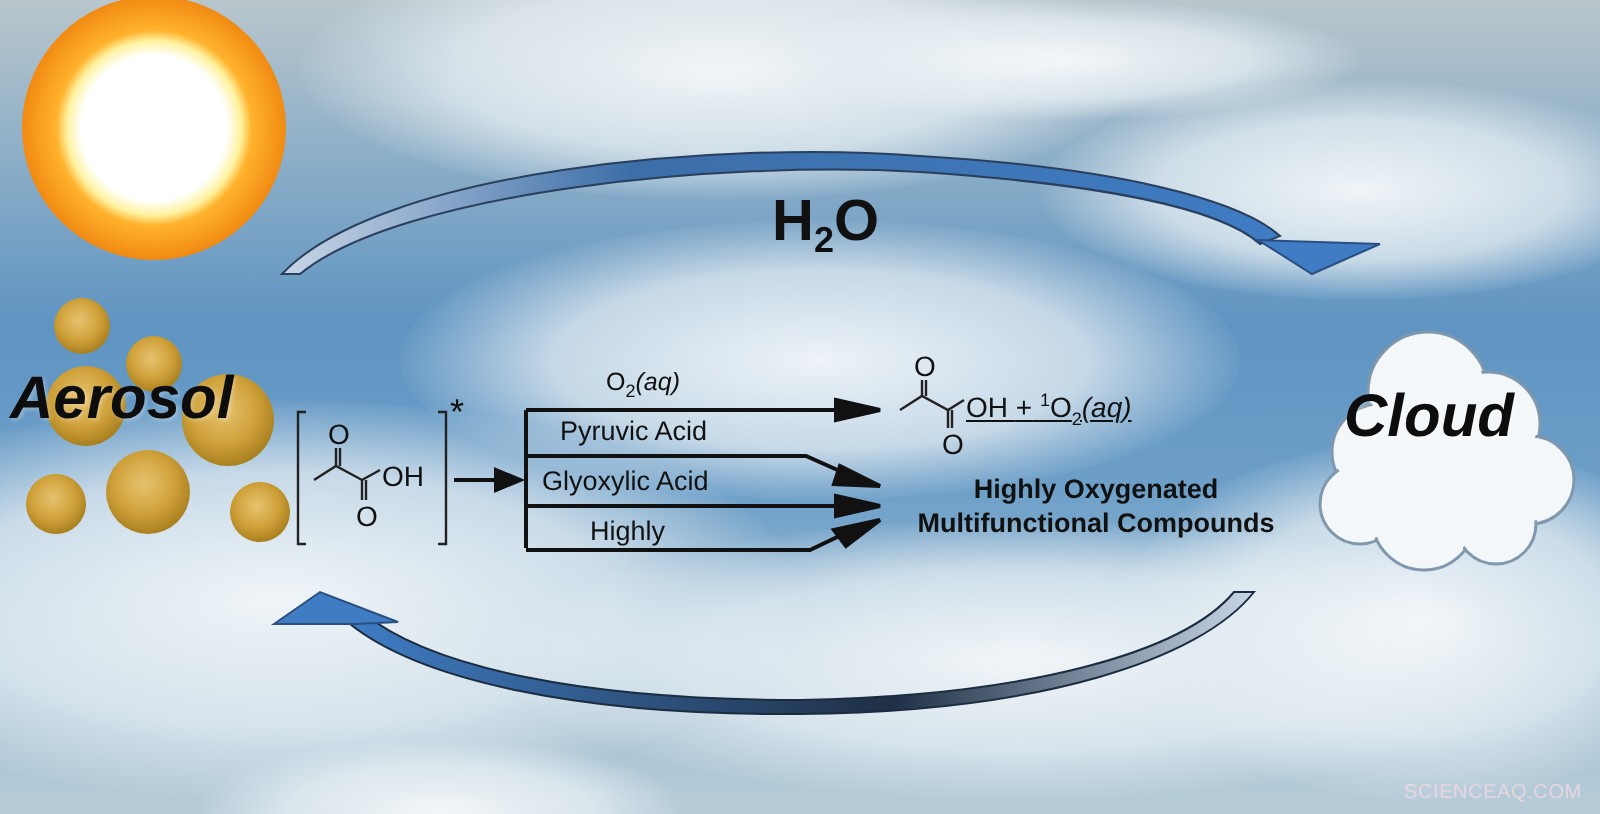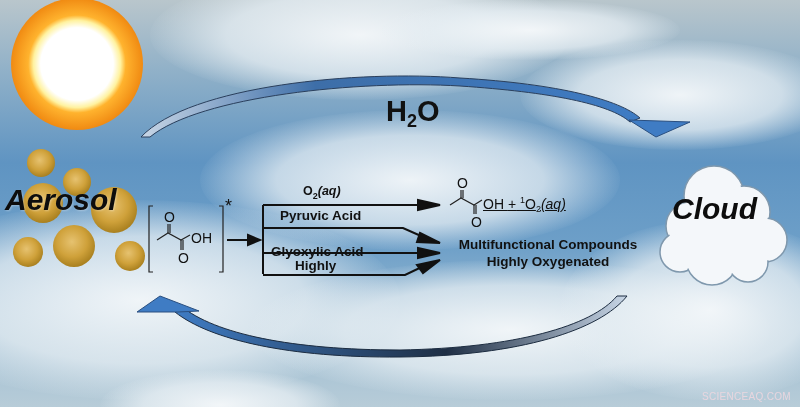--- a/index.html
+++ b/index.html
@@ -5,21 +5,21 @@
   html, body { margin:0; padding:0; }
   body { width:800px; height:407px; overflow:hidden; position:relative; font-family:"Liberation Sans", sans-serif; }
   #stage { position:absolute; left:0; top:0; width:800px; height:407px; overflow:hidden;
     background: linear-gradient(180deg, #b9c6cc 0%, #8fb0c8 18%, #5f94c2 40%, #6d9fc8 60%, #9cbcd2 80%, #b7ccd8 100%); }
   .sky-cloud { position:absolute; border-radius:50%; background: radial-gradient(ellipse at center, rgba(245,248,250,0.95) 0%, rgba(230,238,243,0.75) 45%, rgba(220,230,238,0) 72%); }
   svg { position:absolute; left:0; top:0; }
   .txt { position:absolute; white-space:nowrap; color:#111; }
   .label-big { font-style:italic; font-weight:bold; font-size:30px; color:#0d0d0d; text-shadow: 1px 1px 2px rgba(255,255,255,0.3); }
   .h2o { font-weight:bold; font-size:29px; color:#111; }
   .h2o sub { font-size:18px; vertical-align:-6px; }
-  .pathway { font-weight:bold; font-size:13.5px; color:#111; }
+  .pathway { font-weight:normal; font-size:13.5px; color:#111; }
   .prod { font-weight:bold; font-size:13.5px; color:#111; text-align:center; line-height:17px; }
   .chem { font-size:14px; color:#111; }
   .watermark { font-size:10px; color:#f0d8e0; letter-spacing:0.3px; opacity:0.85; }
 </style>
 </head>
 <body>
 
 <div id="stage">
 
   <div class="sky-cloud" style="left:150px;top:-30px;width:420px;height:130px;"></div>
@@ -146,30 +146,30 @@
 
   <div class="txt chem" style="left:164px;top:209px;">O</div>
   <div class="txt chem" style="left:191px;top:230px;">OH</div>
   <div class="txt chem" style="left:178px;top:250px;">O</div>
   <div class="txt chem" style="left:225px;top:196px;font-size:18px;">*</div>
 
   <div class="txt pathway" style="left:303px;top:184px;font-size:12.5px;">
     <span>O</span><sub style="font-size:9px;">2</sub><span style="font-style:italic;">(aq)</span>
   </div>
   <div class="txt pathway" style="left:280px;top:208px;">Pyruvic Acid</div>
-  <div class="txt pathway" style="left:271px;top:244px;">Glyoxylic Acid</div>
+  <div class="txt pathway" style="left:271px;top:233px;">Glyoxylic Acid</div>
   <div class="txt pathway" style="left:295px;top:258px;">Highly</div>
 
   <div class="txt chem" style="left:457px;top:175px;">O</div>
   <div class="txt chem" style="left:471px;top:214px;">O</div>
   <div class="txt chem" style="left:483px;top:195px;font-size:14px;text-decoration:underline;">
     <span>OH</span>
     <span>+</span>
     <sup style="font-size:9px;">1</sup><span>O</span><sub style="font-size:9px;">2</sub><span style="font-style:italic;">(aq)</span>
   </div>
 
   <div class="txt prod" style="left:443px;top:236px;width:210px;">
+    <div>Highly Oxygenated</div>
     <div>Multifunctional Compounds</div>
-    <div>Highly Oxygenated</div>
   </div>
 
   <div class="txt watermark" style="left:702px;top:391px;">SCIENCEAQ.COM</div>
 </div>
 
 </body></html>

